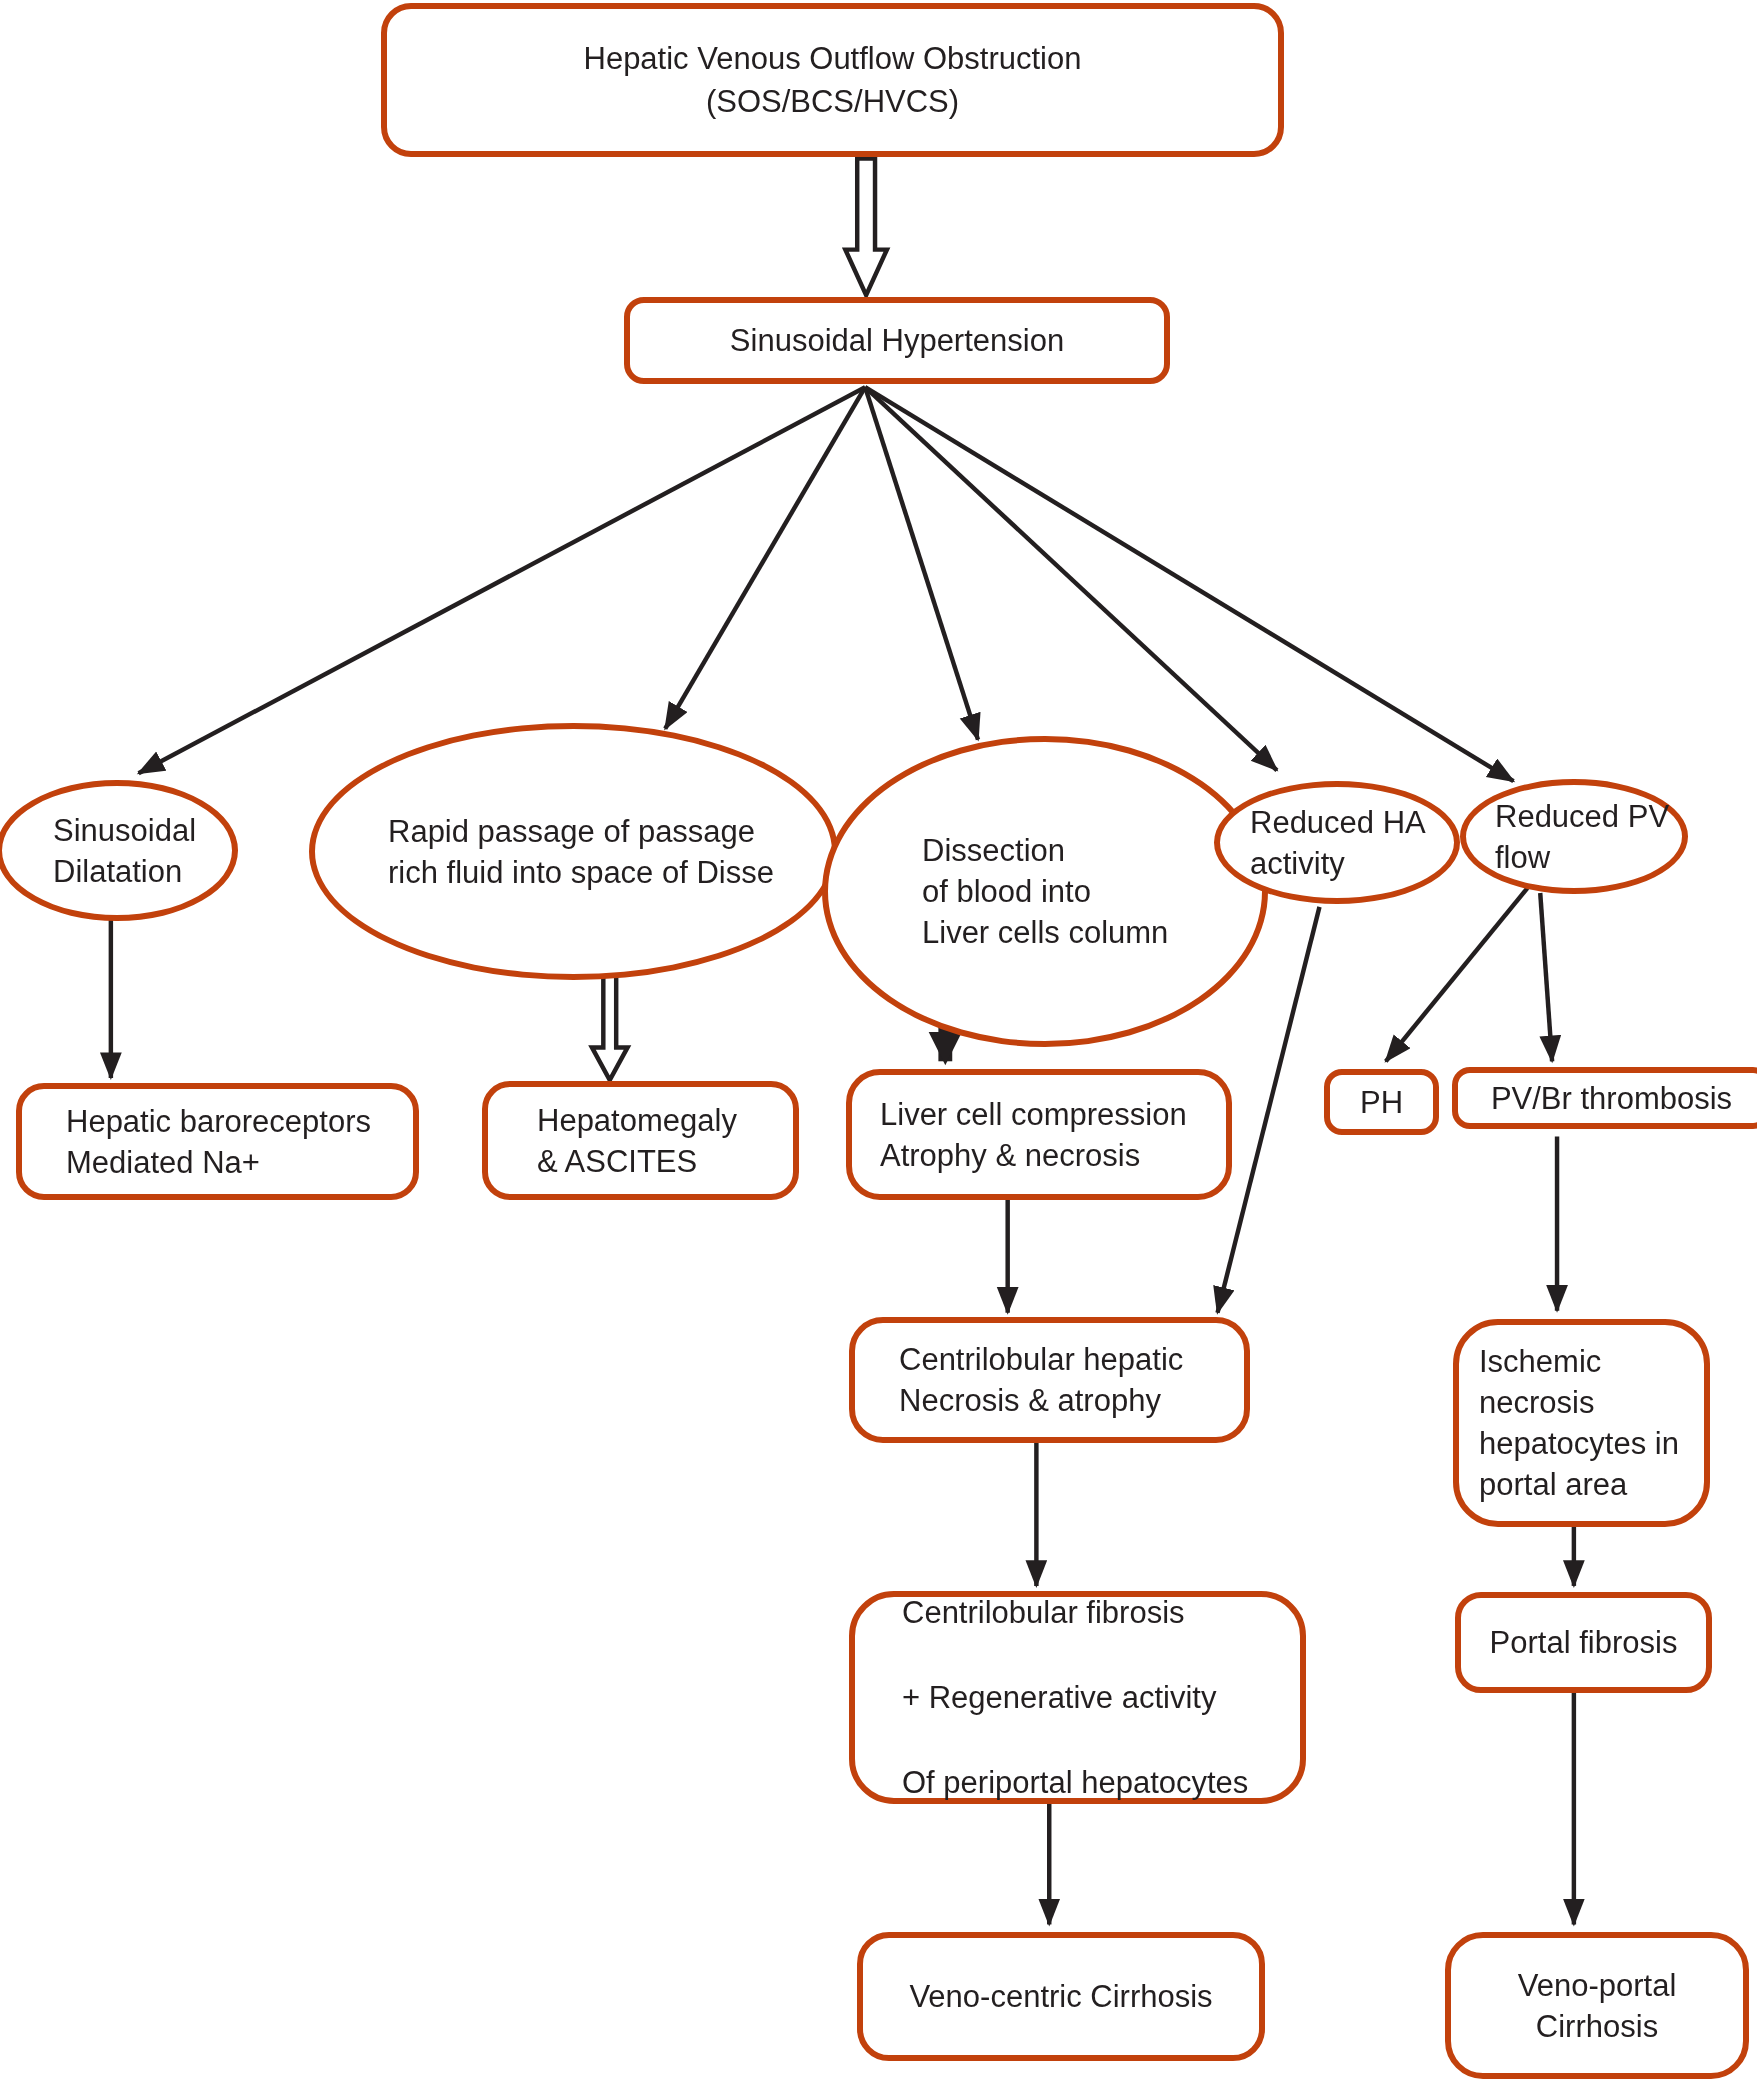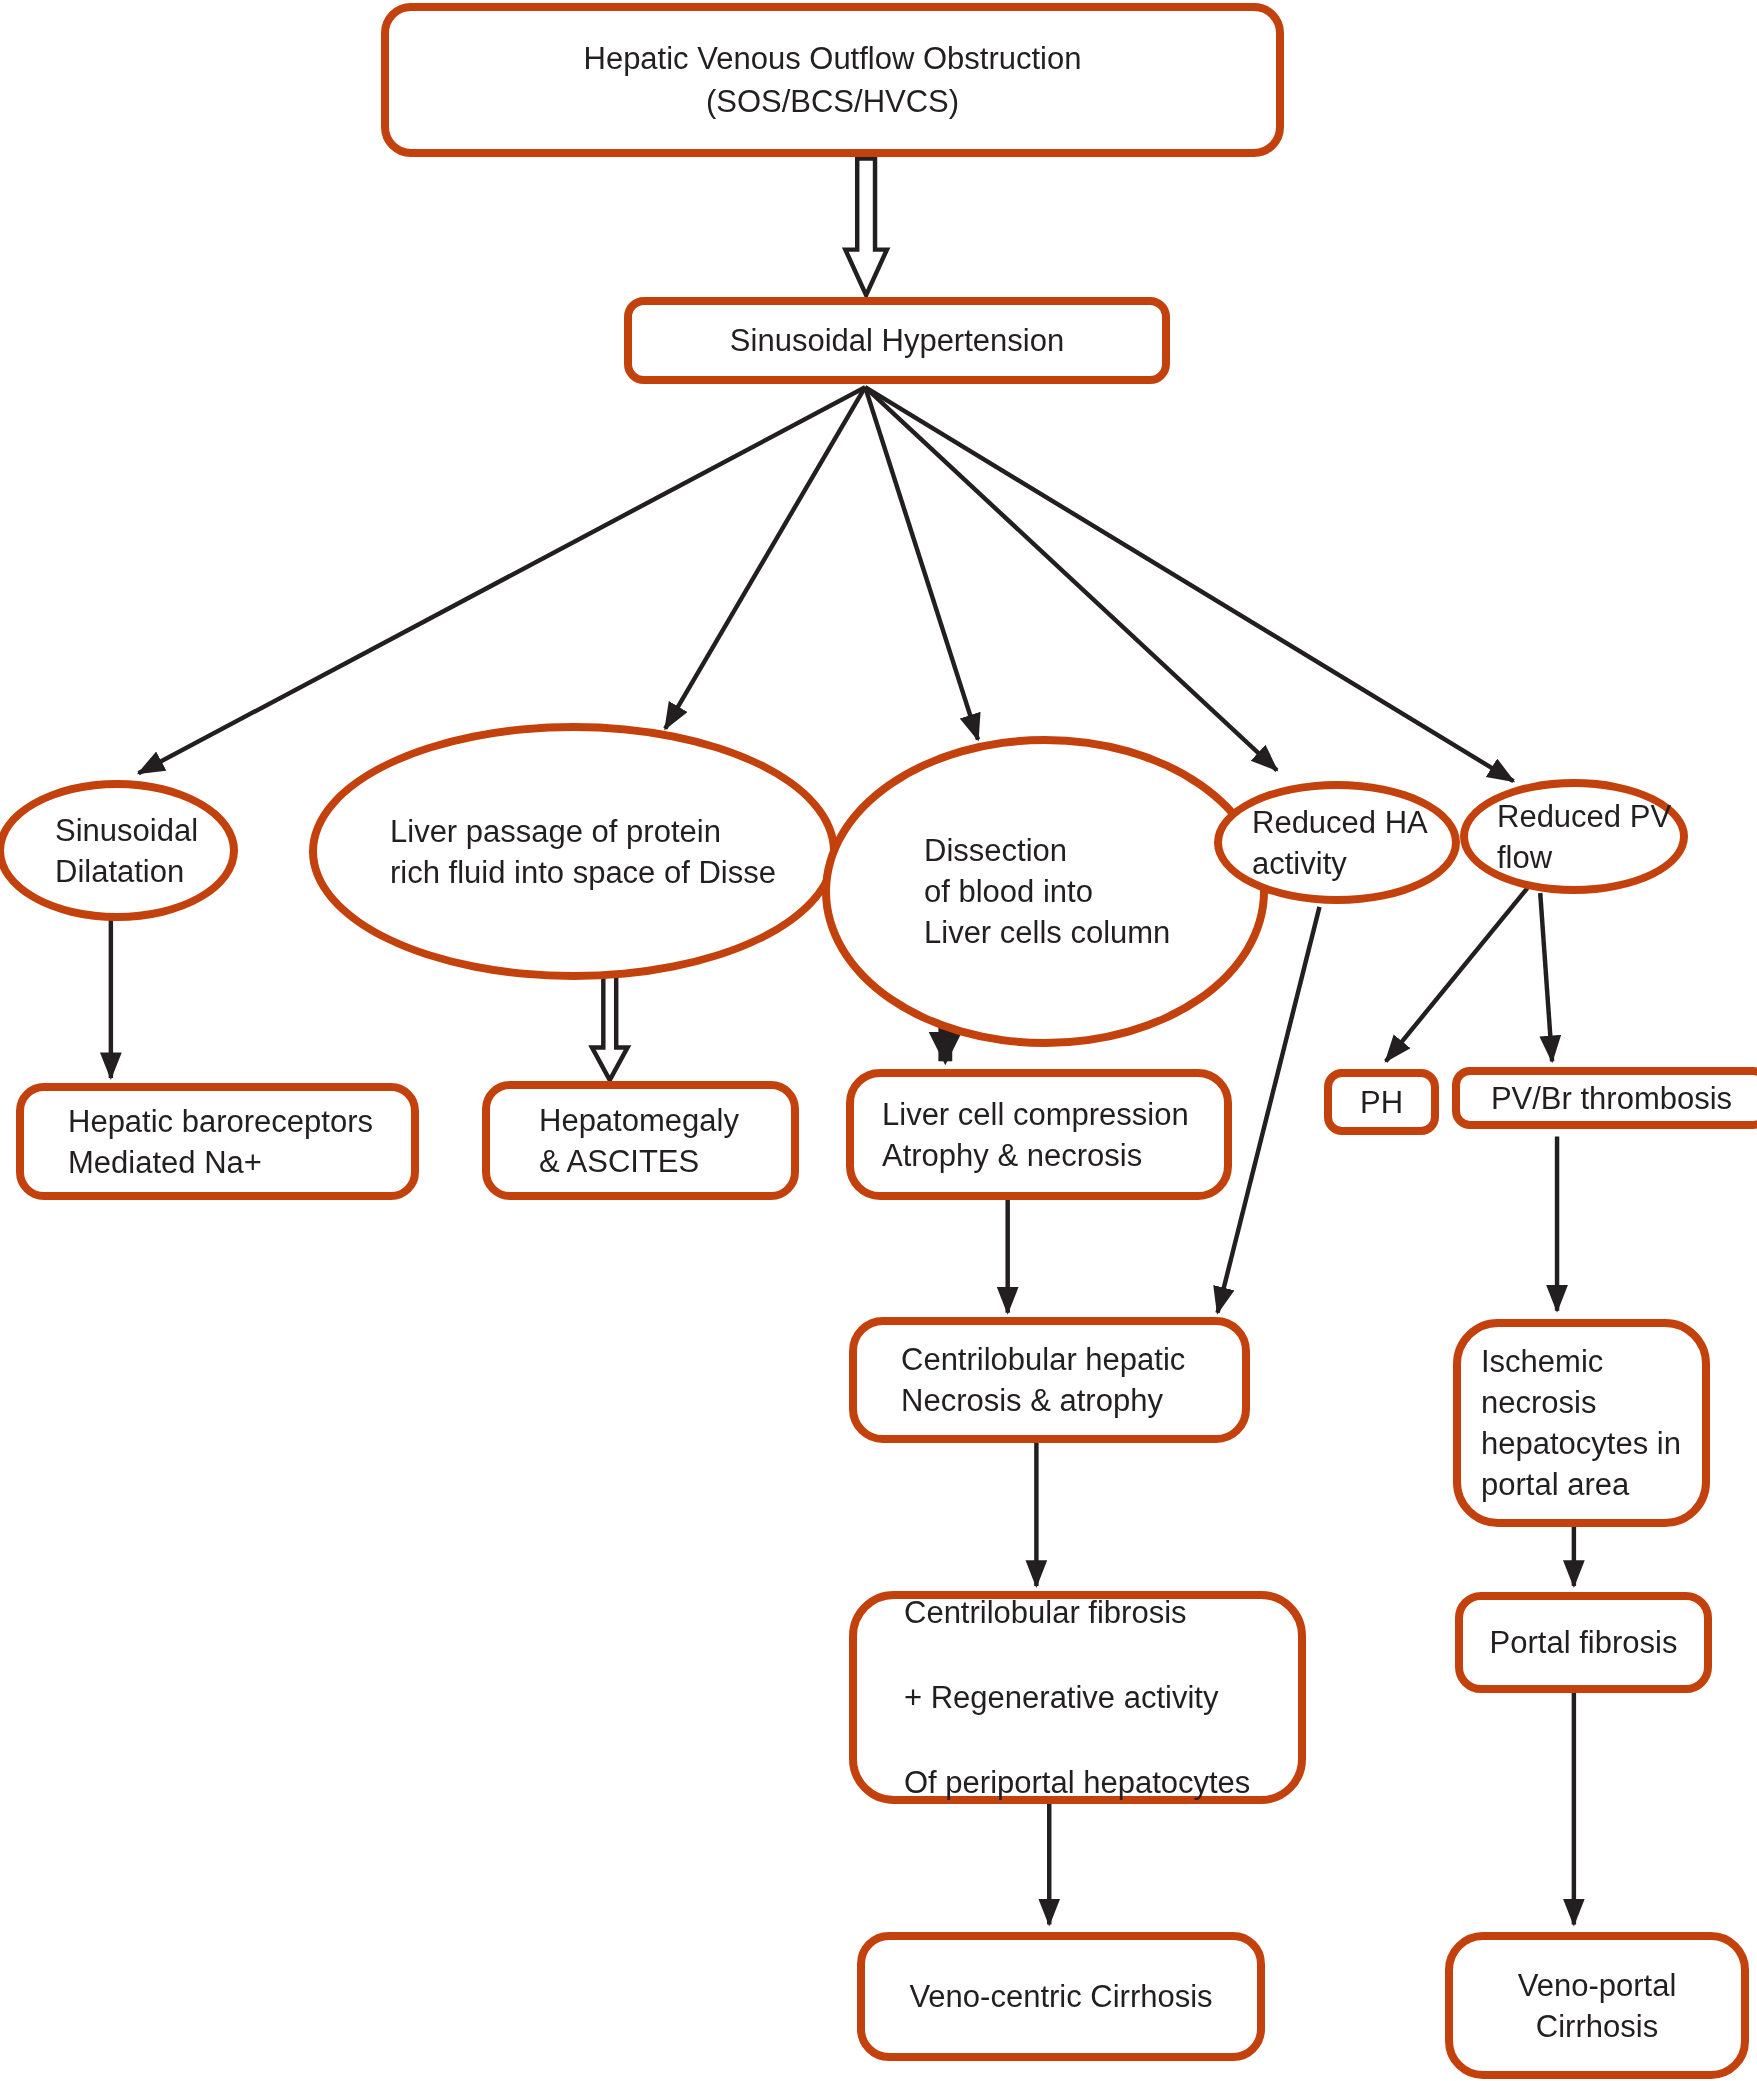--- a/index.html
+++ b/index.html
@@ -8,21 +8,21 @@
     width:1757px;height:2081px;
     background:#ffffff;
     font-family:"Liberation Sans", sans-serif;
     color:#231f20;
     overflow:hidden;
   }
   .stage svg.wires{position:absolute;left:0;top:0;z-index:1;}
   .node{
     position:absolute;z-index:2;
     background:#ffffff;
-    border:8px solid #c2410c;
+    border:6px solid #c2410c;
     box-sizing:border-box;
     display:flex;flex-direction:column;justify-content:center;
     font-size:31px;line-height:41px;
     white-space:nowrap;
   }
   .node.box{border-radius:28px;}
   .node.ellipse{border-radius:50%;}
   .node .ln{display:block;}
   .t-center{align-items:center;text-align:center;}
   .t-left{align-items:flex-start;text-align:left;}
@@ -78,21 +78,21 @@
   <div class="node box t-center" style="left:624px;top:297px;width:546px;height:87px;border-radius:20px;">
     <span class="ln">Sinusoidal Hypertension</span>
   </div>
 
   <div class="node ellipse t-left" style="left:-4px;top:780px;width:242px;height:141px;padding-left:51px;">
     <span class="ln">Sinusoidal</span>
     <span class="ln">Dilatation</span>
   </div>
 
   <div class="node ellipse t-left" style="left:309px;top:723px;width:529px;height:257px;padding-left:73px;">
-    <span class="ln">Liver passage of protein</span>
+    <span class="ln">Rapid passage of passage</span>
     <span class="ln">rich fluid into space of Disse</span>
   </div>
 
   <div class="node ellipse t-left" style="left:822px;top:736px;width:446px;height:311px;padding-left:94px;">
     <span class="ln">Dissection</span>
     <span class="ln">of blood into</span>
     <span class="ln">Liver cells column</span>
   </div>
 
   <div class="node ellipse t-left" style="left:1214px;top:781px;width:246px;height:123px;padding-left:30px;">

